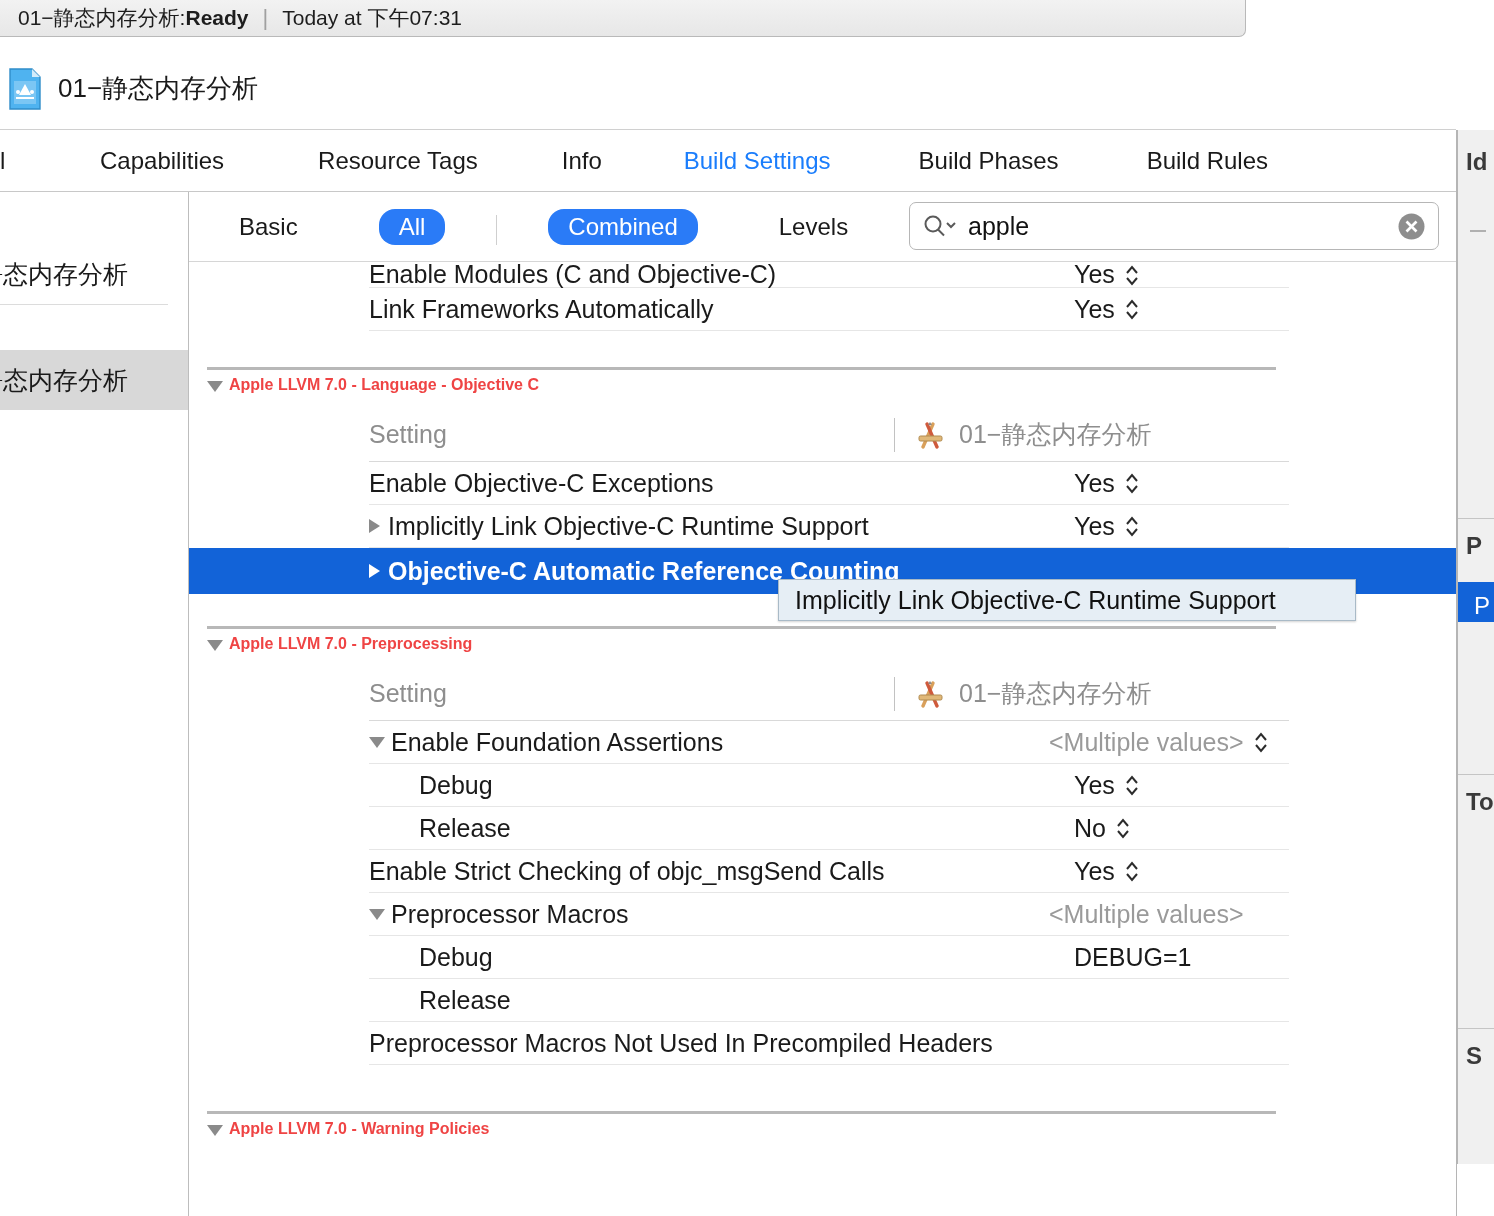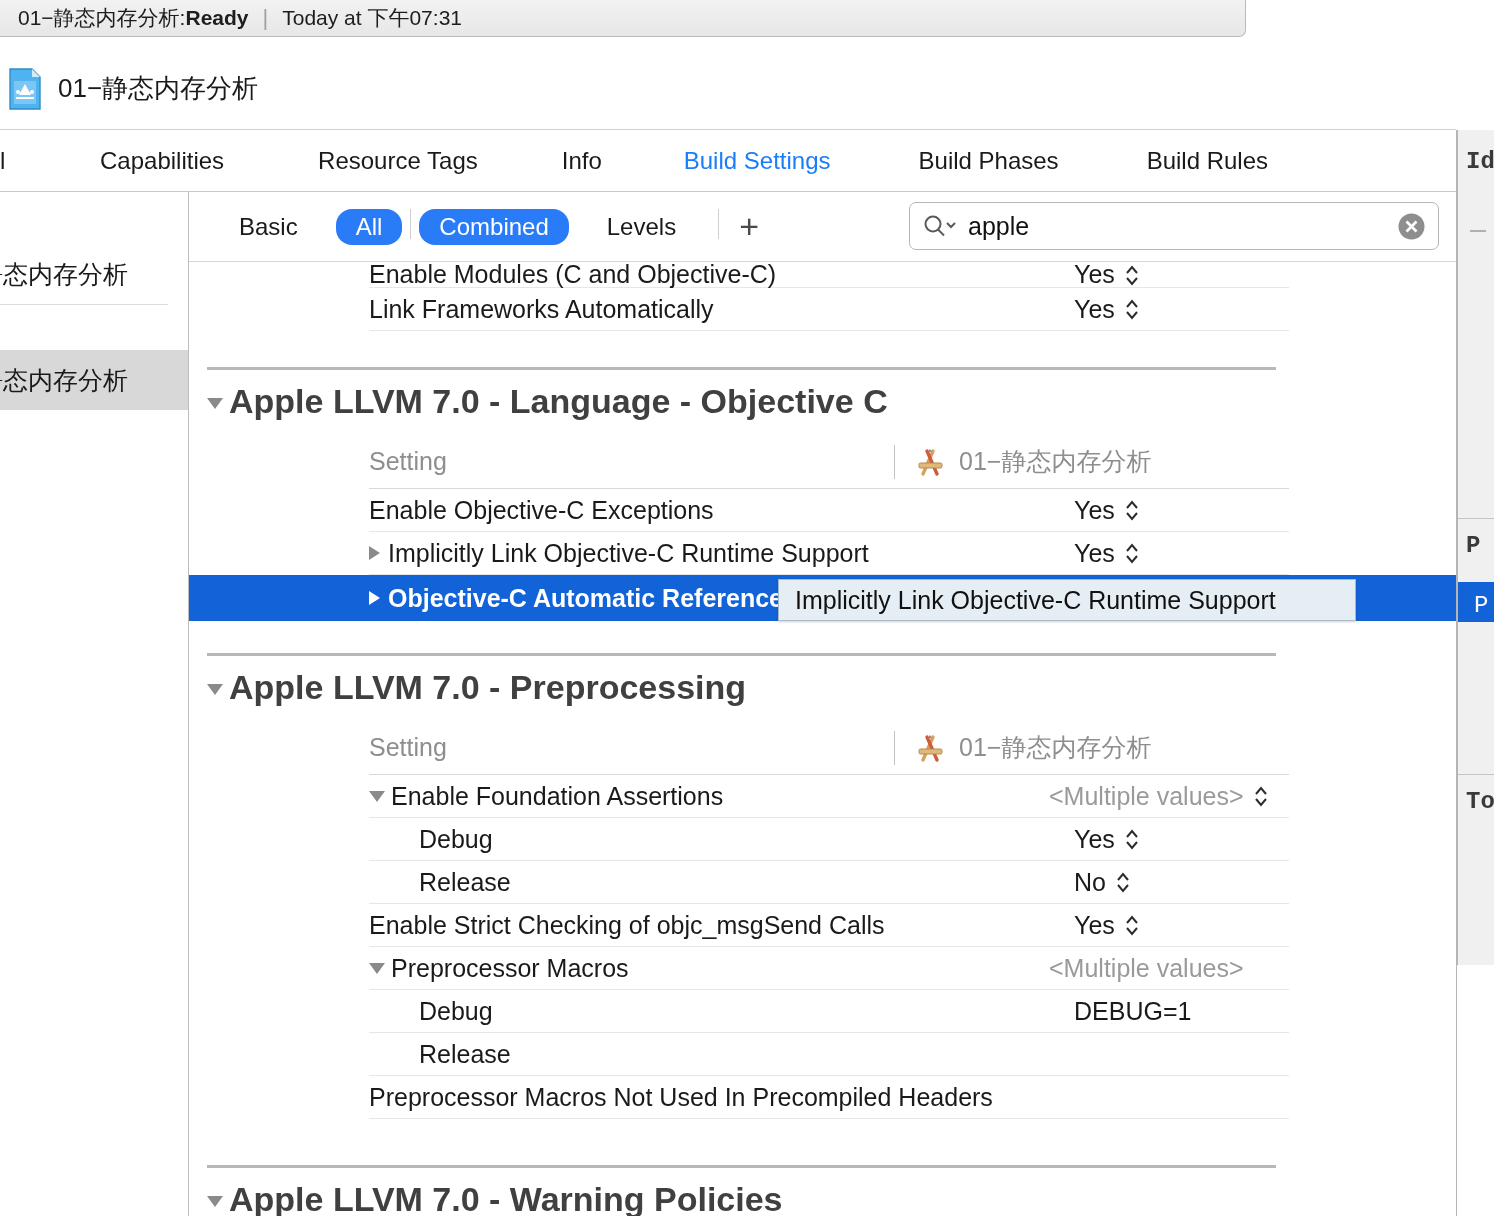--- a/index.html
+++ b/index.html
@@ -66,21 +66,21 @@
   .sb-row.sel { background: #d8d8d8; }
   .sb-divider { height: 1px; background: #dcdcdc; margin: 0 0 0 0; width: 168px; }
 
   
   .filterbar {
     position: absolute; left: 189px; top: 192px; width: 1267px; height: 70px;
     background: #ffffff;
     border-bottom: 1px solid #d6d6d6;
     display: flex; align-items: center;
   }
-  .seg-wrap { display: flex; align-items: flex-start; margin-left: 30px; }
+  .seg-wrap { display: flex; align-items: flex-end; margin-left: 30px; gap: 43px; }
   .seg {
     font-size: 24px; color: #1a1a1a; padding: 6px 20px;
     border-radius: 16px; white-space: nowrap; line-height: 1;
   }
   .seg.on { background: #2a7bf7; color: #ffffff; }
   .seg-div { width: 1px; height: 30px; background: #cfcfcf; margin: 0 8px; }
   .plusbtn {
     font-size: 34px; color: #4a4a4a; margin-left: 12px; line-height: 1;
     font-weight: 300;
   }
@@ -138,23 +138,23 @@
   }
   .row.selected .label { color: #ffffff; font-weight: bold; }
   .row.selected .tri { border-left-color: #ffffff; }
 
   
   .sect-gap { height: 36px; }
   .sect-rule {
     height: 3px; background: #b8b8b8; margin: 0 180px 0 18px;
   }
   .sect-title {
-    font-size: 34px; font-weight: bold; color: #404040;
+    font-size: 16px; font-weight: bold; color: #ef4444;
     display: flex; align-items: center;
-    padding: 12px 0 14px 18px; white-space: nowrap;
+    padding: 6px 0 14px 18px; white-space: nowrap;
   }
   .hdr-row {
     height: 54px; display: flex; align-items: center;
     margin-left: 180px; margin-right: 167px;
     border-bottom: 1px solid #d9d9d9;
   }
   .hdr-row .label { font-size: 25px; color: #8e8e8e; flex: 1; }
   .hdr-target {
     position: absolute; left: 705px;
     display: flex; align-items: center; gap: 10px;
@@ -168,24 +168,23 @@
     position: absolute; left: 778px; top: 579px; width: 578px; height: 42px;
     background: #e6eef5; border: 1px solid #a9bac7;
     display: flex; align-items: center; padding-left: 16px;
     font-size: 25px; color: #111111; white-space: nowrap;
     box-shadow: 0 1px 2px rgba(0,0,0,0.18);
     z-index: 50;
   }
 
   
   .inspector {
-    position: absolute; left: 1457px; top: 130px; width: 37px; height: 835px;
+    position: absolute; left: 1457px; top: 130px; width: 37px; height: 1034px;
     background: #f0f0f0; border-left: 1px solid #b5b5b5;
     overflow: hidden;
-    font-family: Liberation Mono, monospace;
   }
   .ins-hdr {
     position: absolute; left: 8px; font-size: 24px; font-weight: bold;
     color: #3a3a3a; white-space: nowrap;
   }
   .ins-sub {
     position: absolute; left: 16px; font-size: 24px; color: #3a3a3a;
     white-space: nowrap;
   }
   .ins-rule { position: absolute; left: 0; width: 37px; height: 1px; background: #c5c5c5; }

